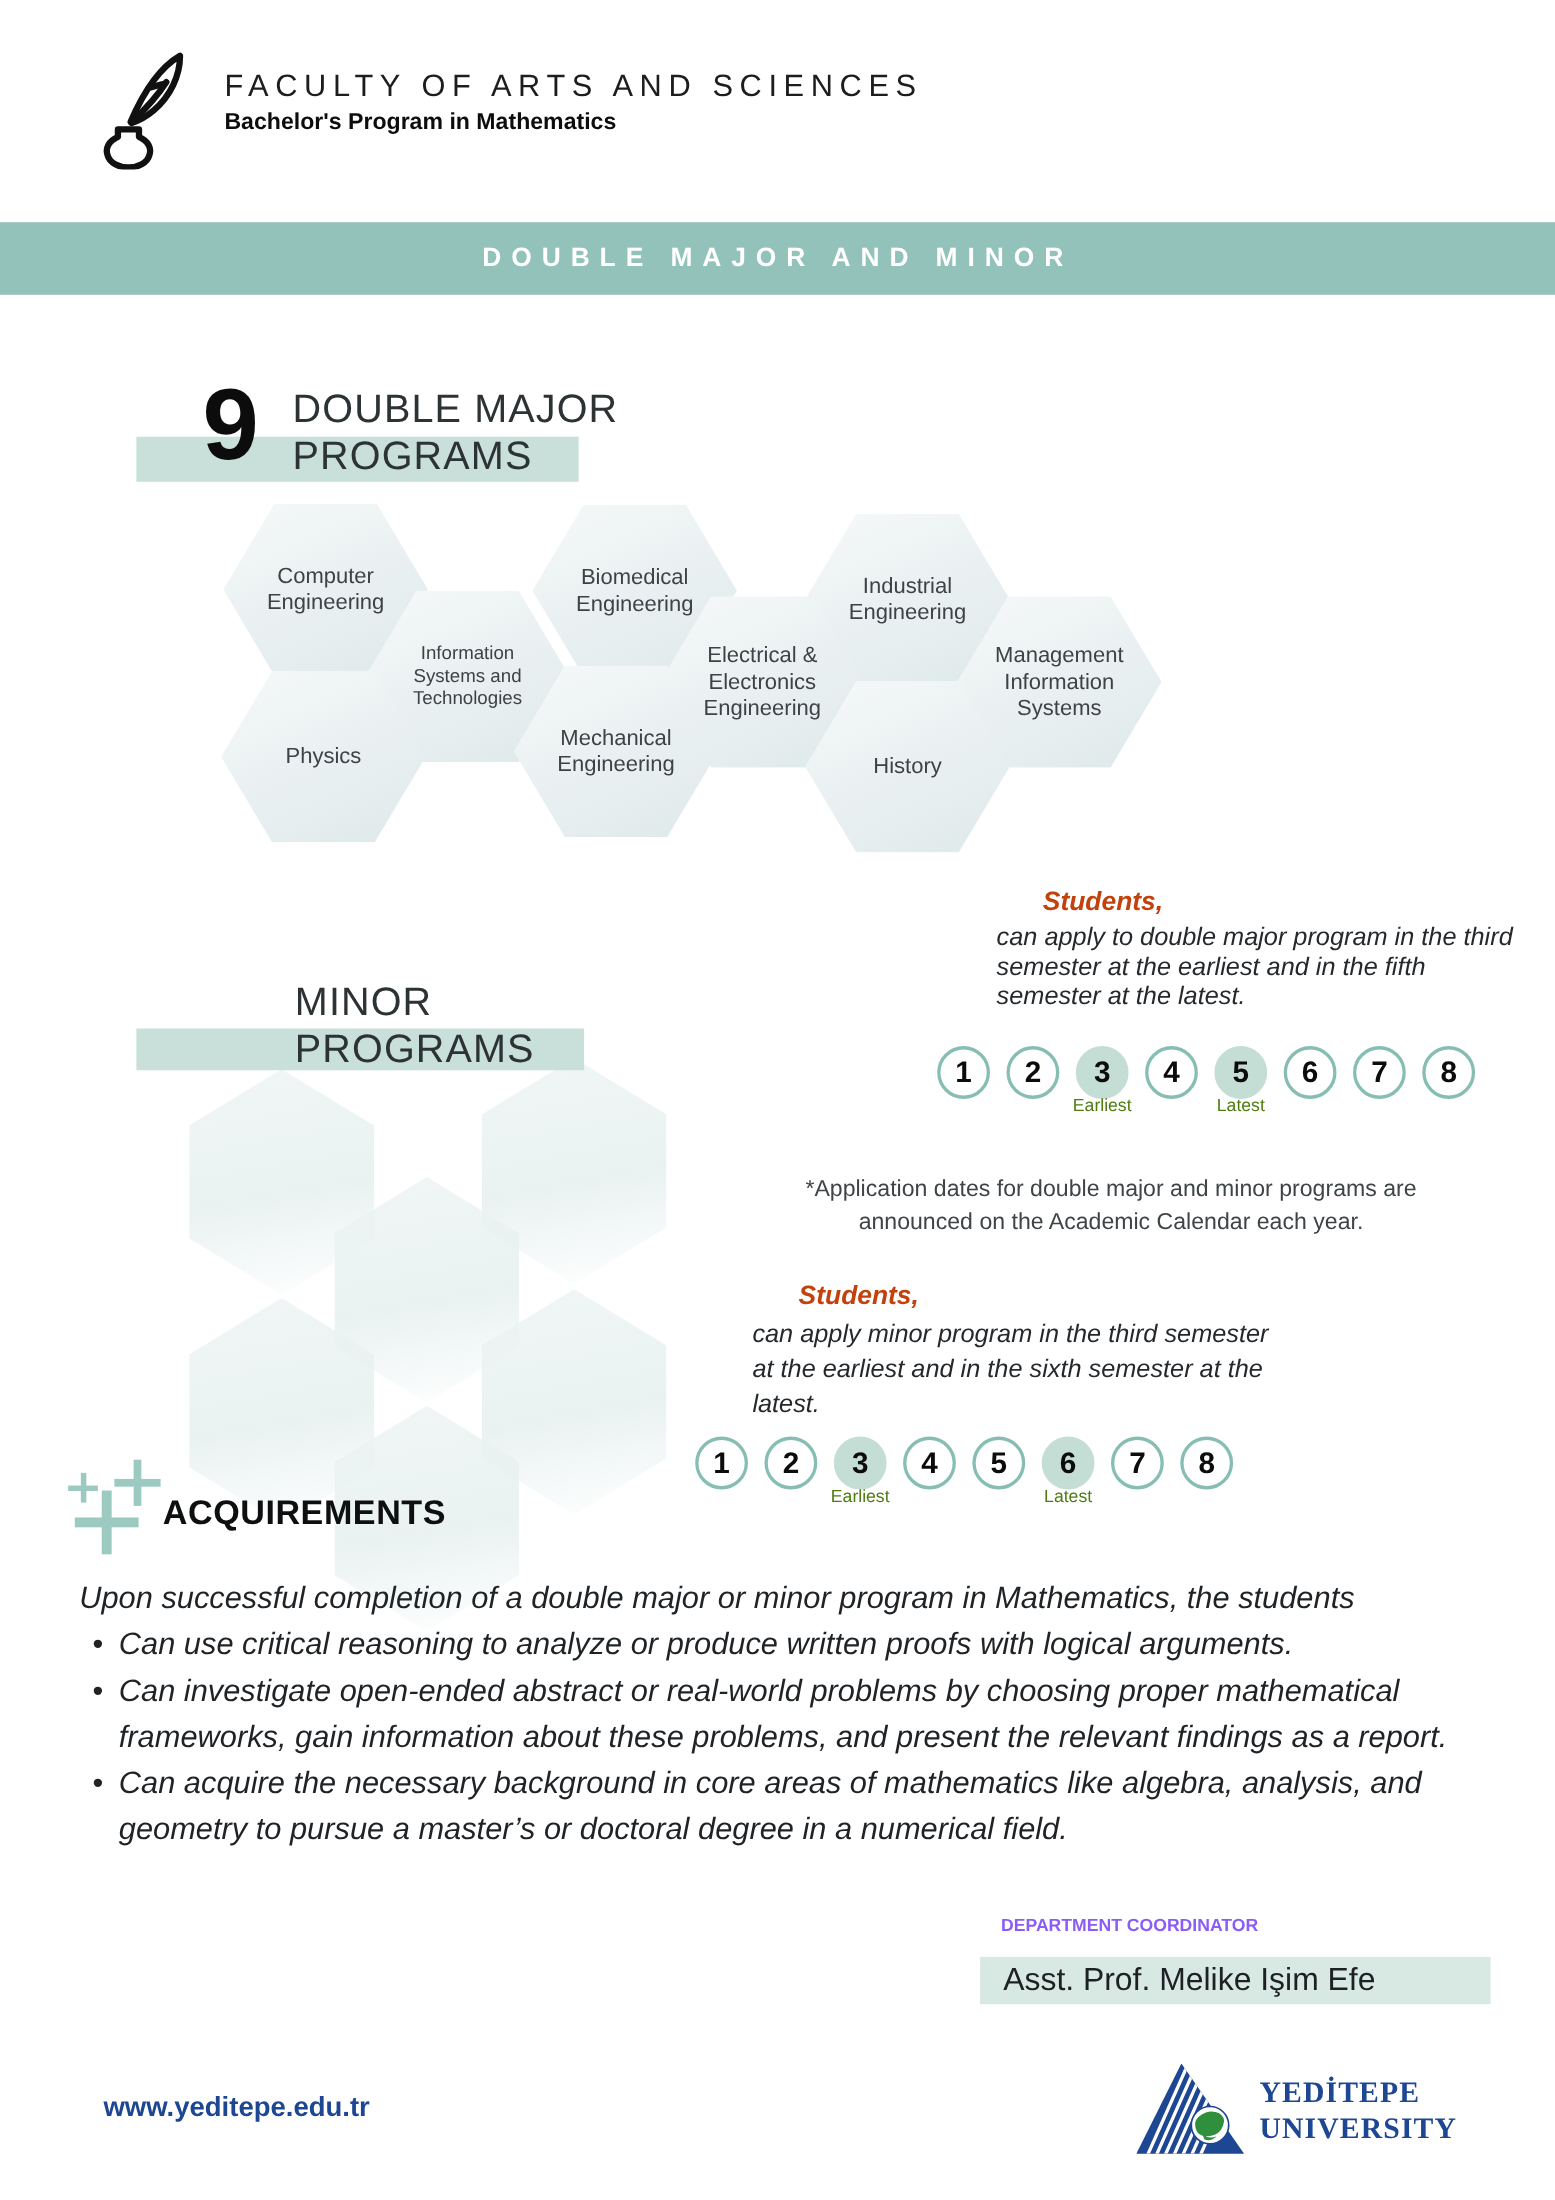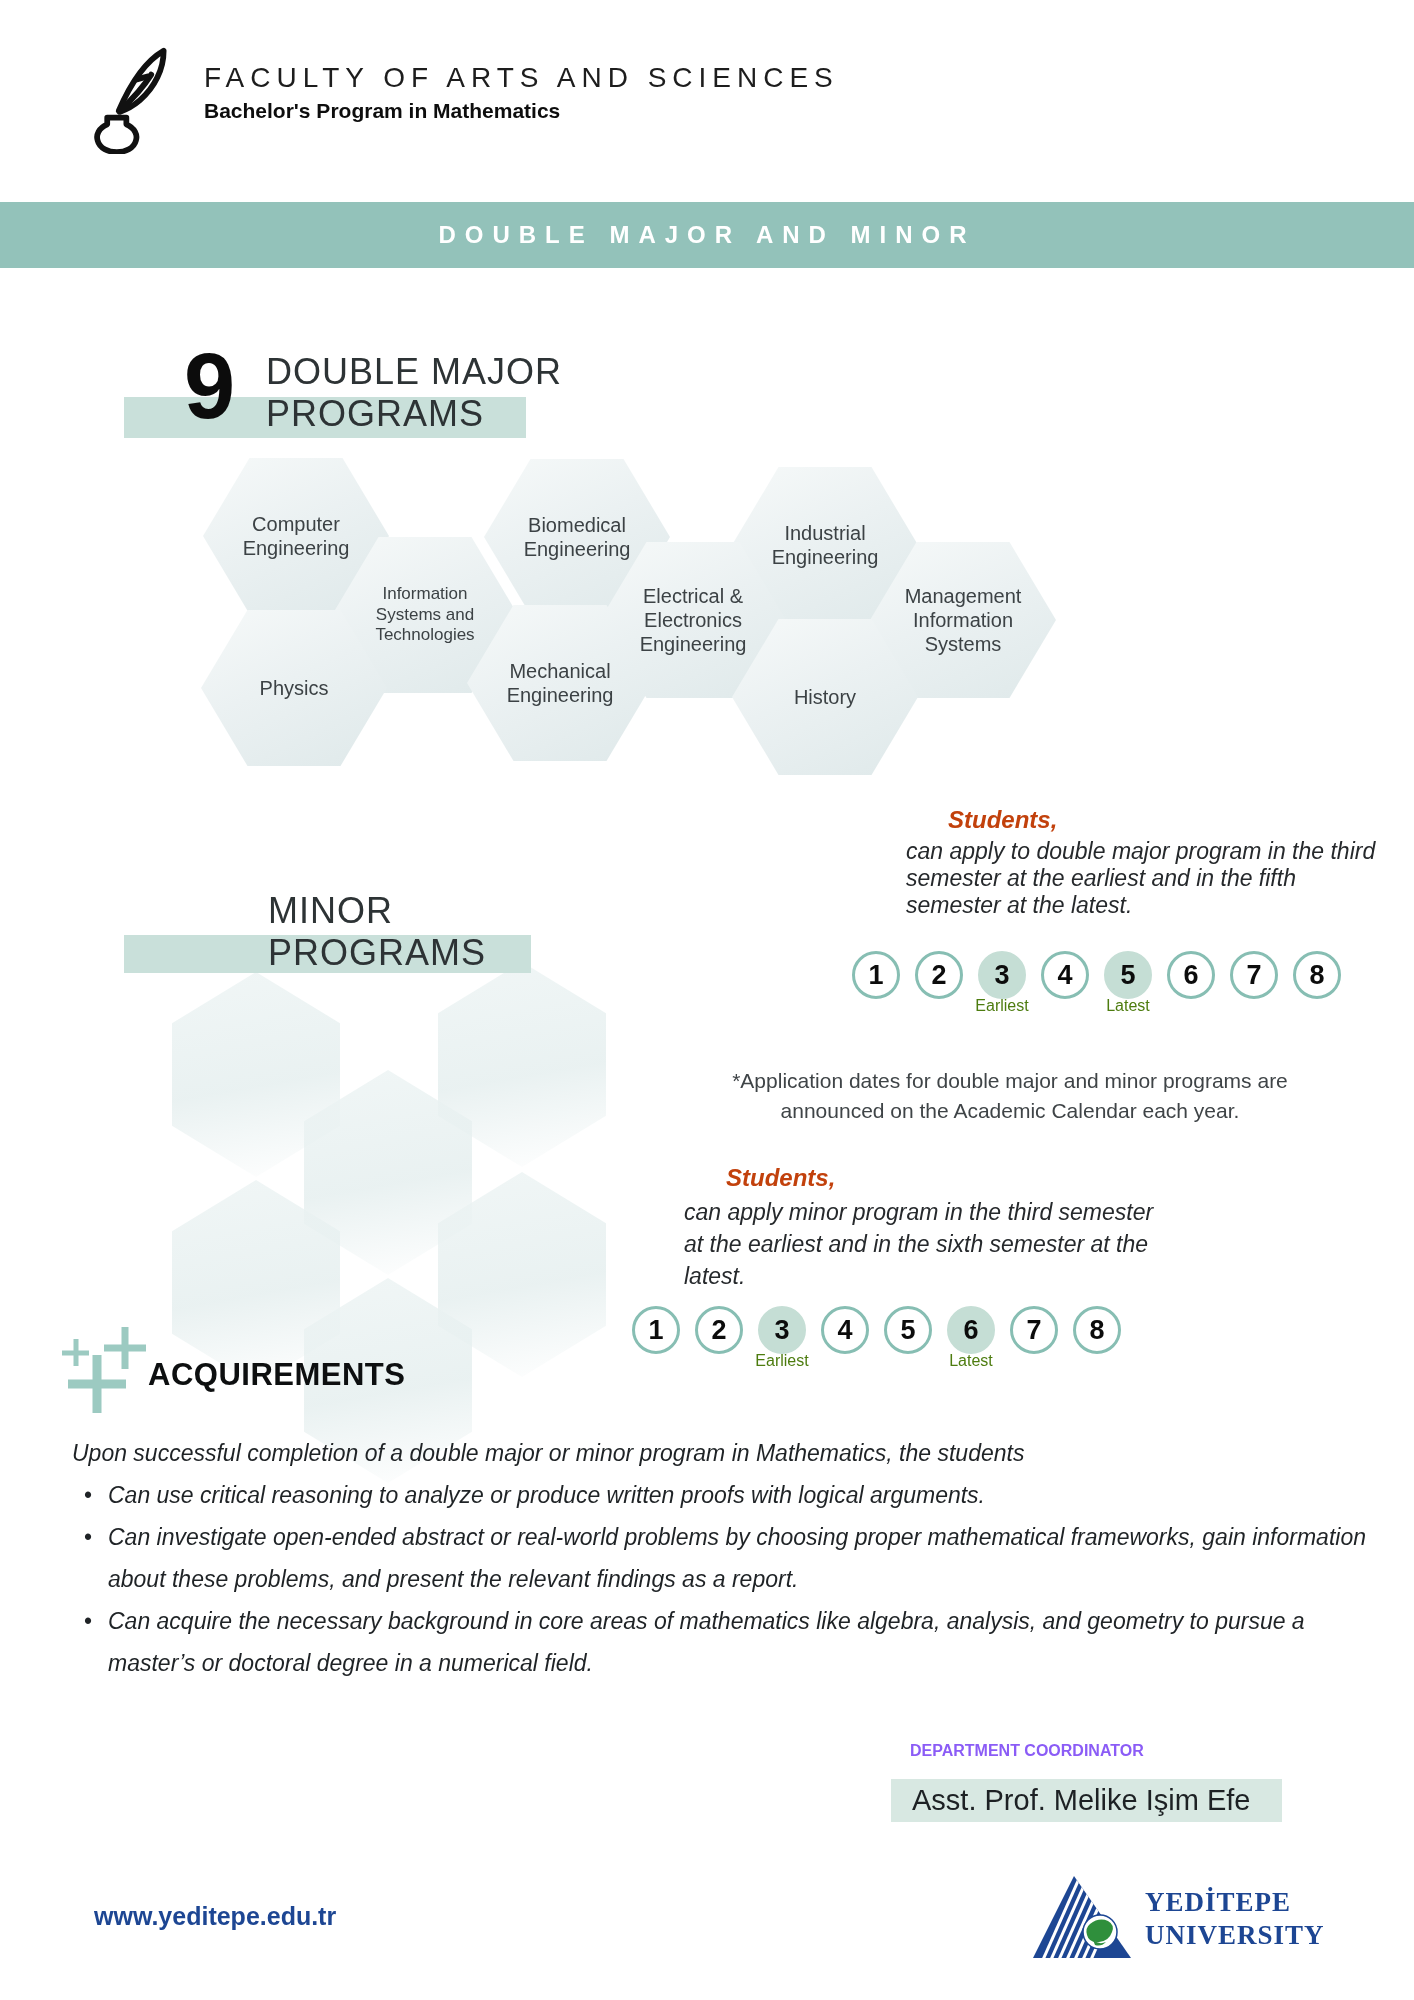--- a/index.html
+++ b/index.html
@@ -55,28 +55,28 @@
   .app-note{width:720px;text-align:center;font-size:21px;line-height:30px;color:#3f4447;}
   .minor-body{font-size:26px;line-height:31px;color:#3a4043;}
 
   
   .plus{pointer-events:none;}
   .plus::before{content:"";position:absolute;left:50%;top:0;height:100%;width:var(--t);
     transform:translateX(-50%);background:#9ccac1;}
   .plus::after{content:"";position:absolute;top:50%;left:0;width:100%;height:var(--t);
     transform:translateY(-50%);background:#9ccac1;}
   .acq-title{font-size:31px;font-weight:800;color:#0d0f10;letter-spacing:.5px;}
-  .acq-text{width:1295px;font-size:23px;font-style:italic;color:#1f2326;line-height:42px;}
+  .acq-text{width:1295px;font-size:28px;font-style:italic;color:#1f2326;line-height:42px;}
   .acq-text ul{margin:0;padding:0;list-style:none;}
   .acq-text li{position:relative;padding-left:36px;}
   .acq-text li::before{content:"\2022";position:absolute;left:12px;top:0;font-style:normal;}
 
   
   .coord-heading{font-size:16px;font-weight:700;color:#8b5cf6;}
-  .coord-bar{width:391px;height:43px;background:#d8e8e2;}
+  .coord-bar{width:464px;height:43px;background:#d8e8e2;}
   .coord-name{font-size:29px;color:#1d2124;line-height:43px;padding-left:21px;}
   .footer-url{font-size:25px;font-weight:700;color:#1d4693;text-decoration:none;}
   .logo-text{font-family:"Liberation Serif", serif;font-weight:700;font-size:27px;line-height:33px;
     letter-spacing:1px;color:#1d4693;}
 </style>
 </head>
 <body>
 
 <div id="page">
 

